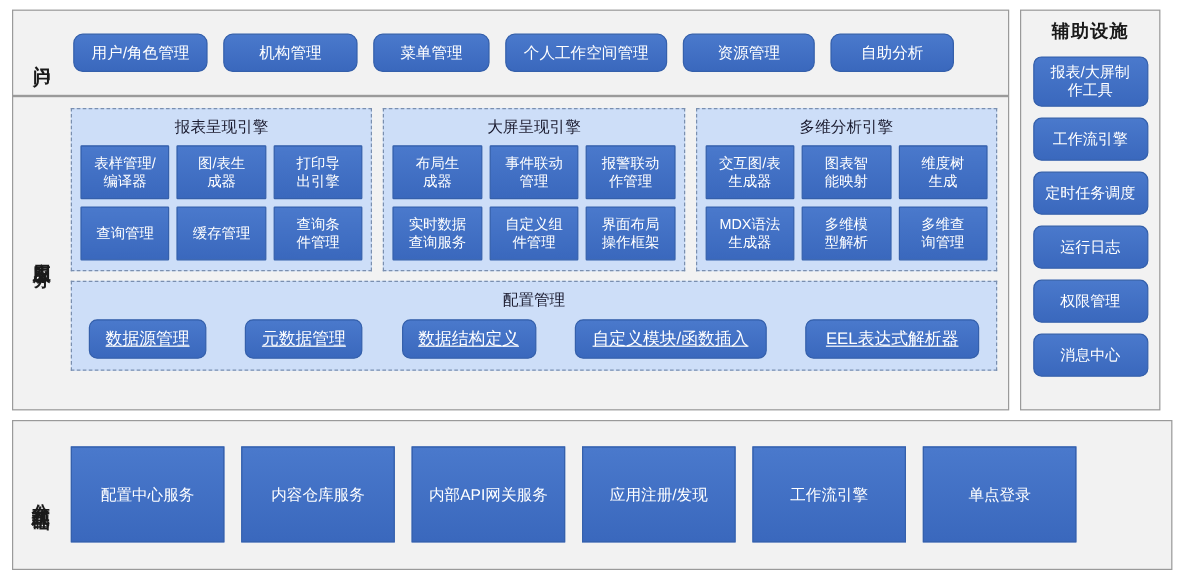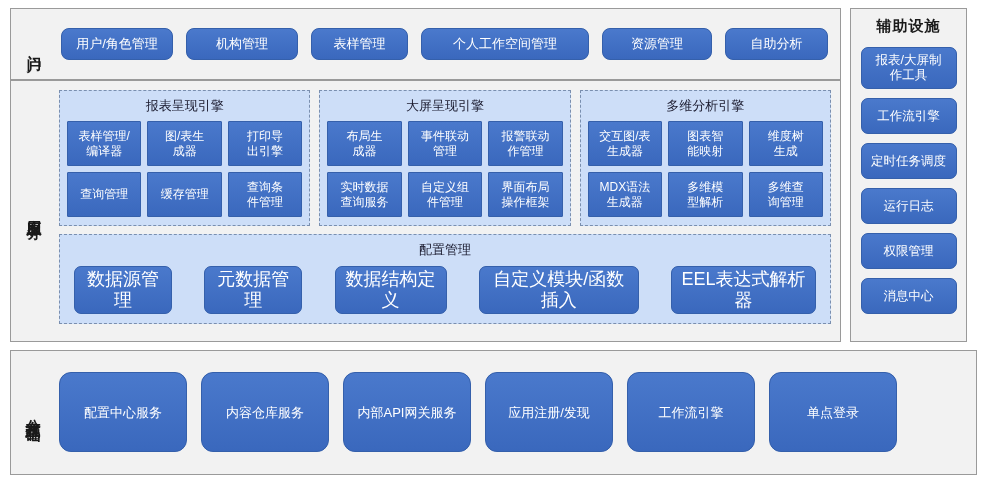--- a/index.html
+++ b/index.html
@@ -89,21 +89,21 @@
     justify-content: flex-start;
   }
   .portal .btn {
     height: 32px;
     font-size: 13px;
     border-radius: 8px;
   }
   .portal .btn.w1 { width: 112px; }
   .portal .btn.w2 { width: 112px; }
   .portal .btn.w3 { width: 97px; }
-  .portal .btn.w4 { width: 168px; }
+  .portal .btn.w4 { width: 135px; }
   .portal .btn.w5 { width: 110px; }
   .portal .btn.w6 { width: 103px; }
 
   
   .appsvc {
     flex: 1 1 auto;
   }
   .appsvc .panel-body {
     flex-direction: column;
     justify-content: flex-start;
@@ -156,23 +156,24 @@
     font-family: Liberation Serif, serif;
   }
   .config-row {
     display: flex;
     flex-direction: row;
     justify-content: space-between;
     gap: 12px;
     padding: 0 7px;
   }
   .config-row .btn {
-    height: 48px;
-    font-size: 18px;
+    height: 33px;
+    font-size: 14px;
     flex: 0 0 auto;
+    text-decoration: underline;
   }
   .config-row .btn.c1 { width: 98px; }
   .config-row .btn.c2 { width: 98px; }
   .config-row .btn.c3 { width: 112px; }
   .config-row .btn.c4 { width: 160px; }
   .config-row .btn.c5 { width: 145px; }
 
   
   .aux {
     width: 117px;
@@ -210,38 +211,38 @@
   }
   .infra .panel-body {
     gap: 14px;
     padding: 0 12px 0 4px;
     justify-content: flex-start;
   }
   .infra .btn {
     width: 128px;
     height: 80px;
     font-size: 13px;
-    border-radius: 12px;
+    border-radius: 0;
   }
 </style>
 </head>
 <body>
 
 <div class="page">
 
   <div class="top-area">
 
     <div class="left-stack">
 
       <div class="panel portal">
         <div class="panel-label vertical">门户</div>
         <div class="panel-body">
           <div class="btn w1">用户/角色管理</div>
           <div class="btn w2">机构管理</div>
-          <div class="btn w3">表样管理</div>
+          <div class="btn w3">菜单管理</div>
           <div class="btn w4">个人工作空间管理</div>
           <div class="btn w5">资源管理</div>
           <div class="btn w6">自助分析</div>
         </div>
       </div>
 
       <div class="panel appsvc">
         <div class="panel-label vertical">应用服务</div>
         <div class="panel-body">
 

